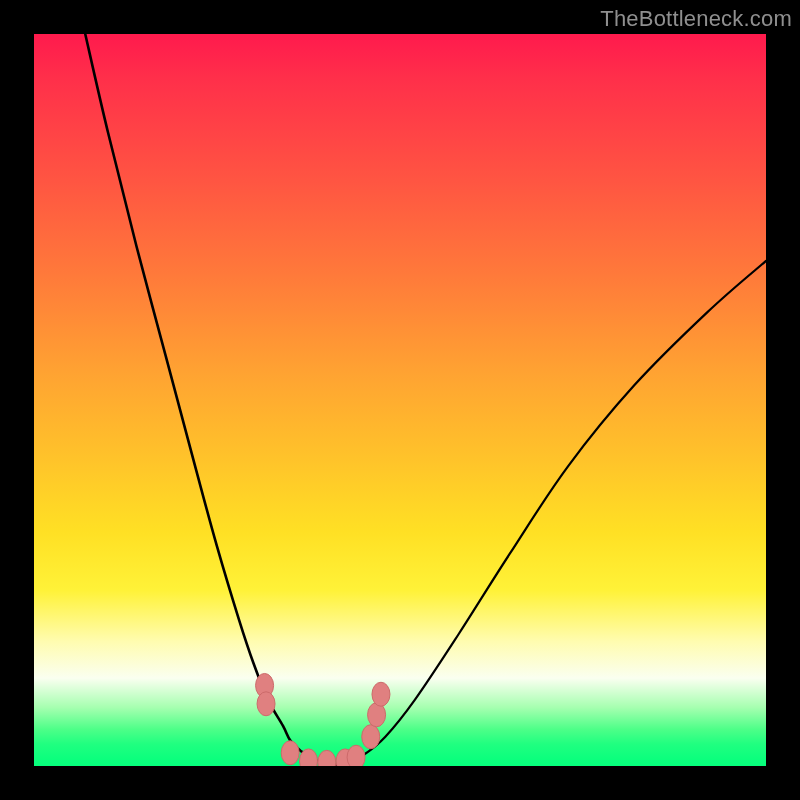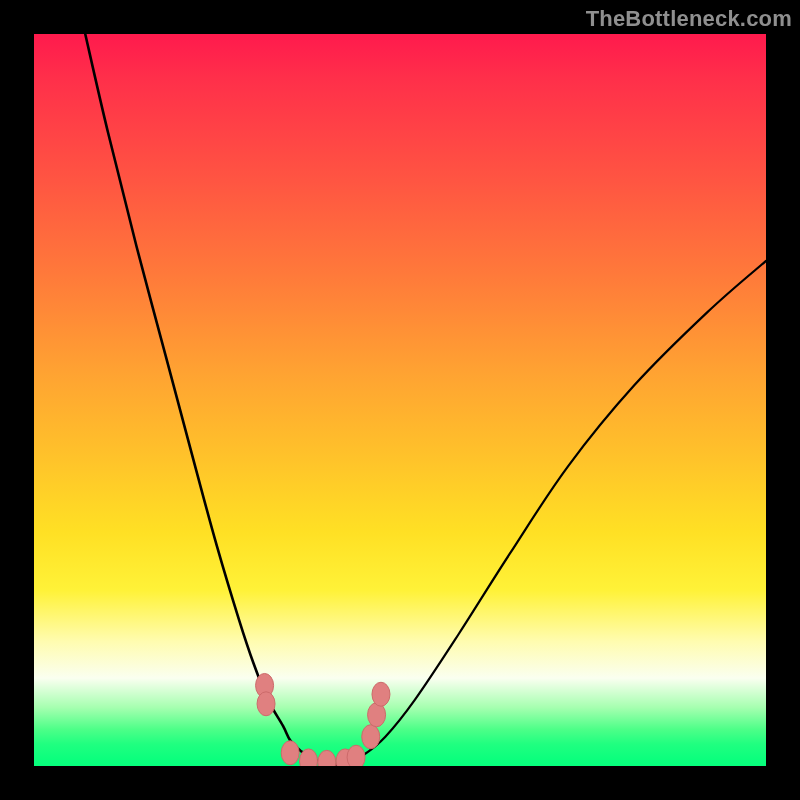--- a/index.html
+++ b/index.html
@@ -45,21 +45,21 @@
       #06ff7c 100%
     );
   }
   .watermark {
     position: absolute;
     top: 6px;
     right: 8px;
     color: #8f8f8f;
     font-size: 22px;
     letter-spacing: 0.2px;
-    font-weight: 700;
+    font-weight: 400;
   }
   svg.curves {
     position: absolute;
     top: 0;
     left: 0;
     width: 732px;
     height: 732px;
   }
 </style>
 </head>

